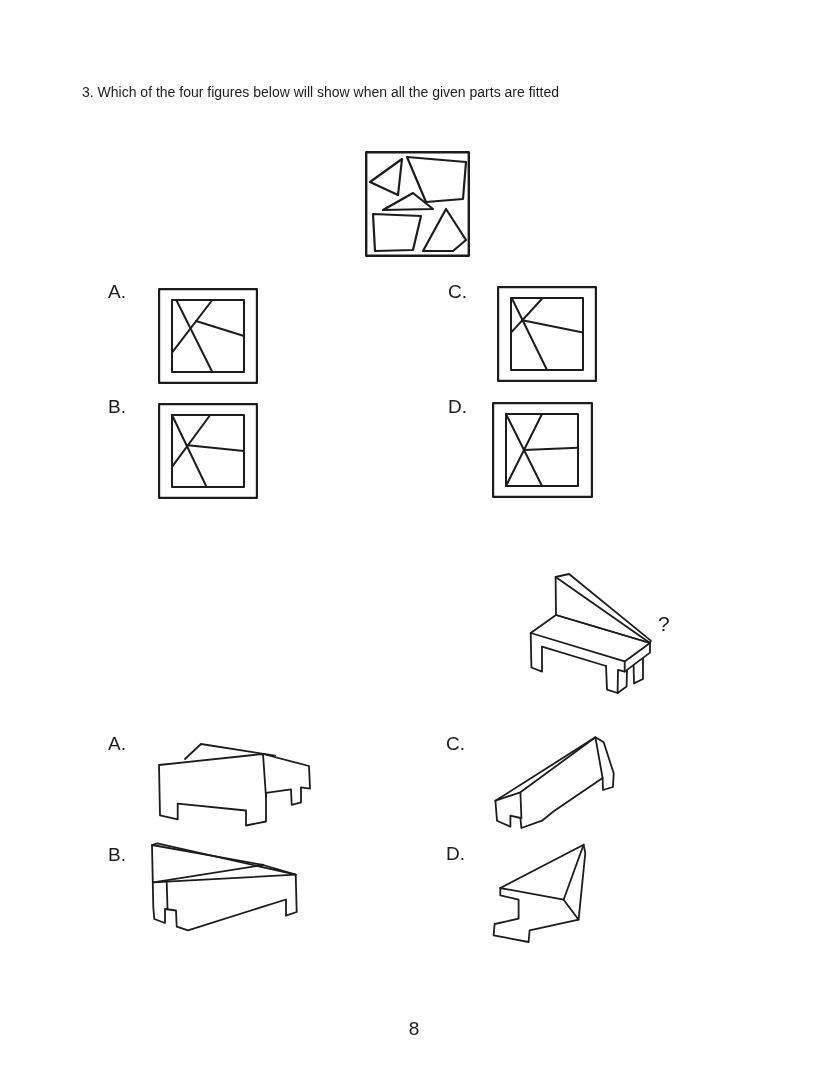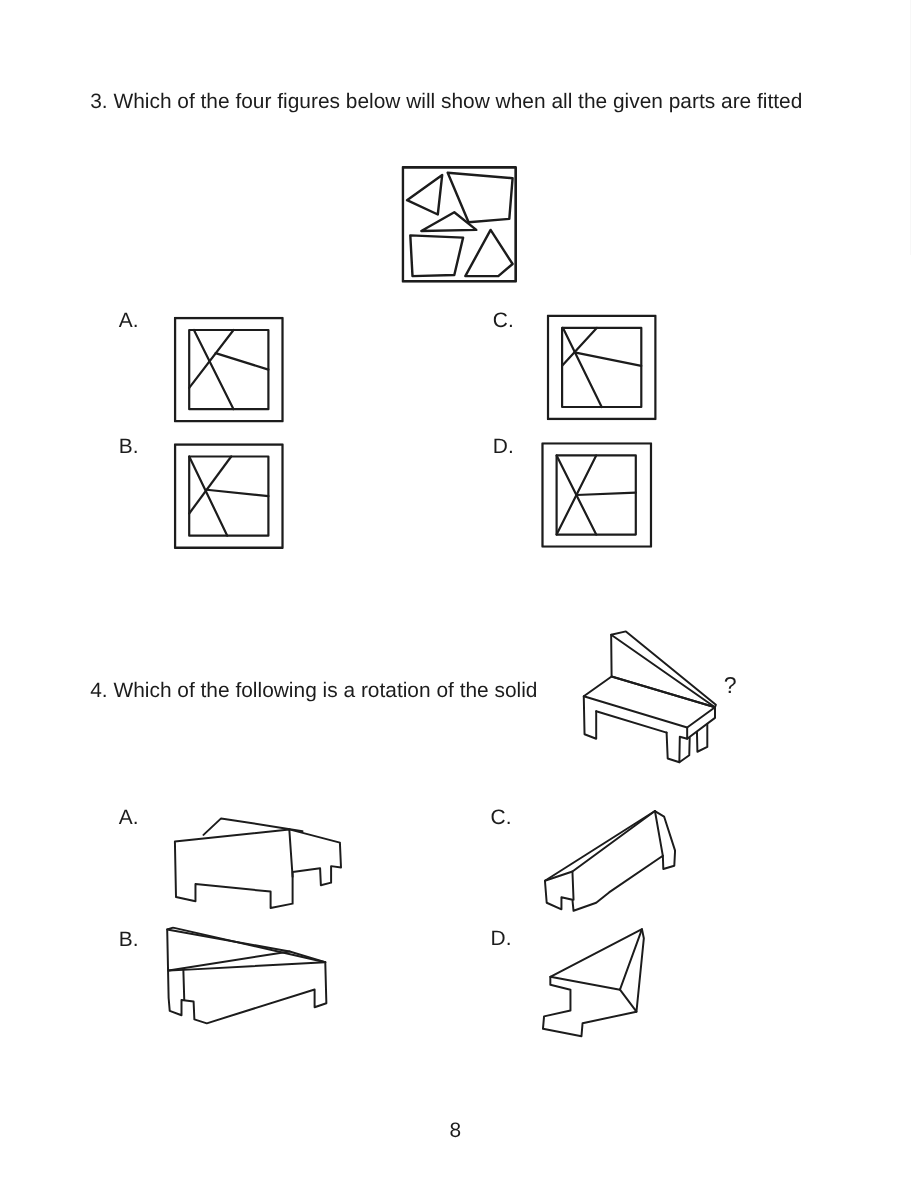--- a/index.html
+++ b/index.html
@@ -6,21 +6,21 @@
   .page{
     position:relative;
     width:828px;height:1083px;
     background:#ffffff;
     margin:0 auto;
     font-family:"Liberation Sans", sans-serif;
     color:#1c1c1c;
     overflow:hidden;
   }
   .abs{position:absolute;}
-  .qtext{font-size:19px;line-height:27px;white-space:nowrap;}
+  .qtext{font-size:14px;line-height:27px;white-space:nowrap;}
   .qline2{padding-left:25px;}
   .optlabel{font-size:19px;}
   svg{display:block;}
   svg path, svg rect, svg line, svg polygon{
     fill:none;
     stroke:#1c1c1c;
     stroke-linejoin:round;
     stroke-linecap:round;
   }
   .pageno{font-size:19px;text-align:center;width:828px;}
@@ -76,24 +76,20 @@
 
   <div class="abs optlabel" style="left:448px;top:396px;">D.</div>
   <svg class="abs" style="left:492px;top:402px;" width="101" height="96" viewBox="0 0 101 96">
     <rect x="1.1" y="1.1" width="98.8" height="93.8" stroke-width="2.2"></rect>
     <rect x="14" y="12" width="72" height="72" stroke-width="2"></rect>
     <line x1="14" y1="12" x2="50" y2="84" stroke-width="2"></line>
     <line x1="50" y1="12" x2="14" y2="84" stroke-width="2"></line>
     <line x1="32" y1="48" x2="86" y2="45.8" stroke-width="2"></line>
   </svg>
 
-  <div class="abs qtext" style="left:82px;top:615px;">
-    <span>4.</span>
-    <span>Which of the following is a rotation of the solid</span>
-  </div>
 
   <svg class="abs" style="left:513px;top:562px;" width="150" height="140" viewBox="0 0 150 140">
     <path d="M43,53 L42.6,15 L56,12 L137.8,78.6 L137,81 Z" stroke-width="1.8"></path>
     <path d="M42.6,15 L137,81" stroke-width="1.8"></path>
     <path d="M17.7,71 L43,53 L137,81 L111.7,99.4 Z" stroke-width="1.8"></path>
     <path d="M17.7,71 L18.4,105.5 L29,109.6 L29,84.6" stroke-width="1.8"></path>
     <path d="M29,84.6 L93,104" stroke-width="1.8"></path>
     <path d="M93,104 L94,127.6 L104.6,131 L105,107.8 L111.7,109.6 L111.7,99.4" stroke-width="1.8"></path>
     <path d="M111.7,109.6 L137,90.6 L137,81" stroke-width="1.8"></path>
     <path d="M104.6,131 L113.6,124.6 L114,108.6" stroke-width="1.8"></path>

